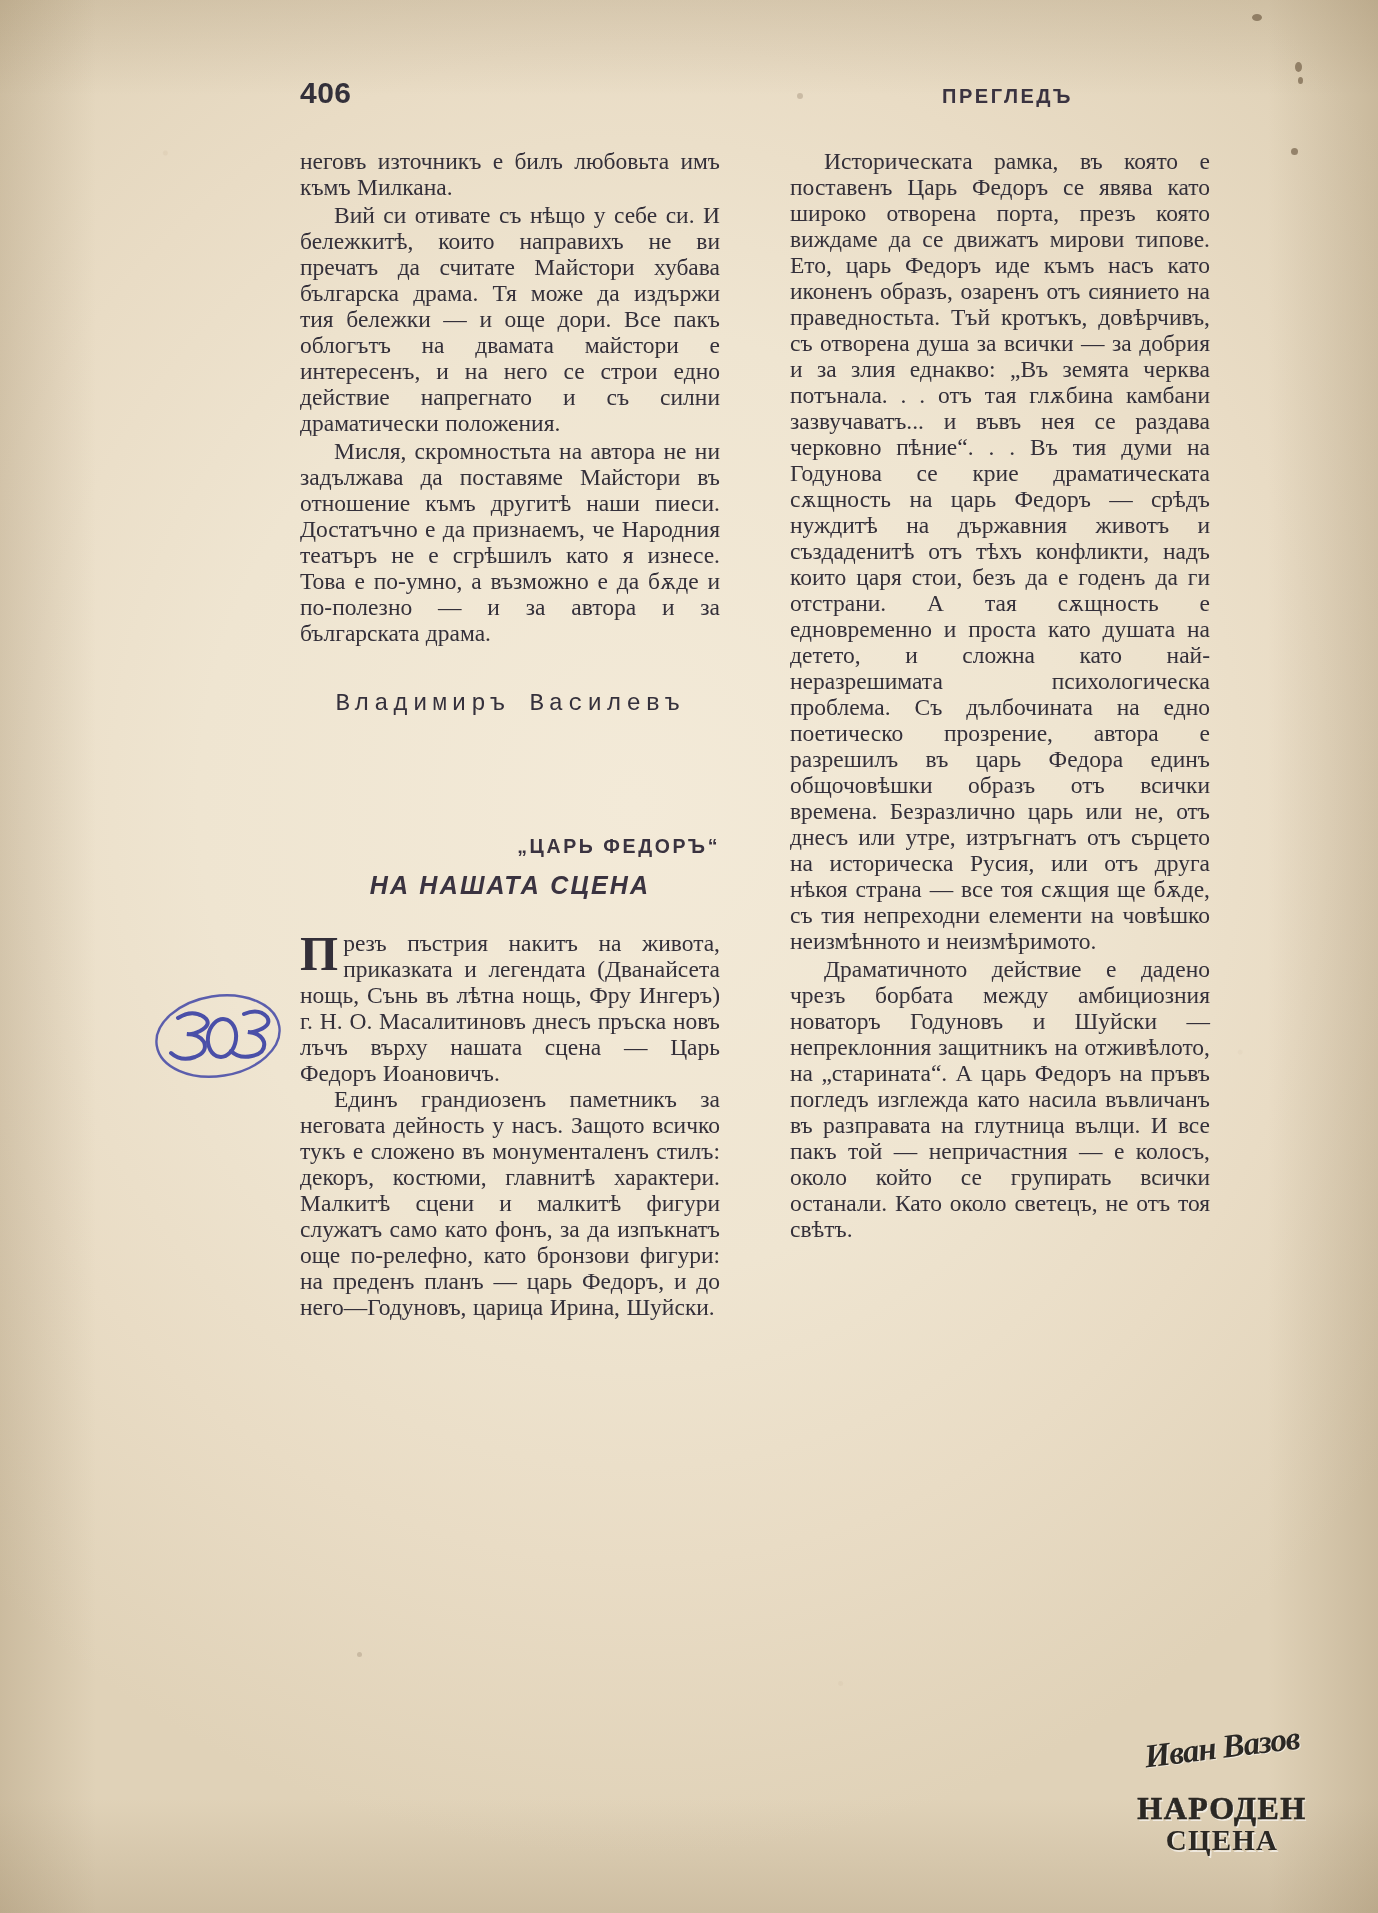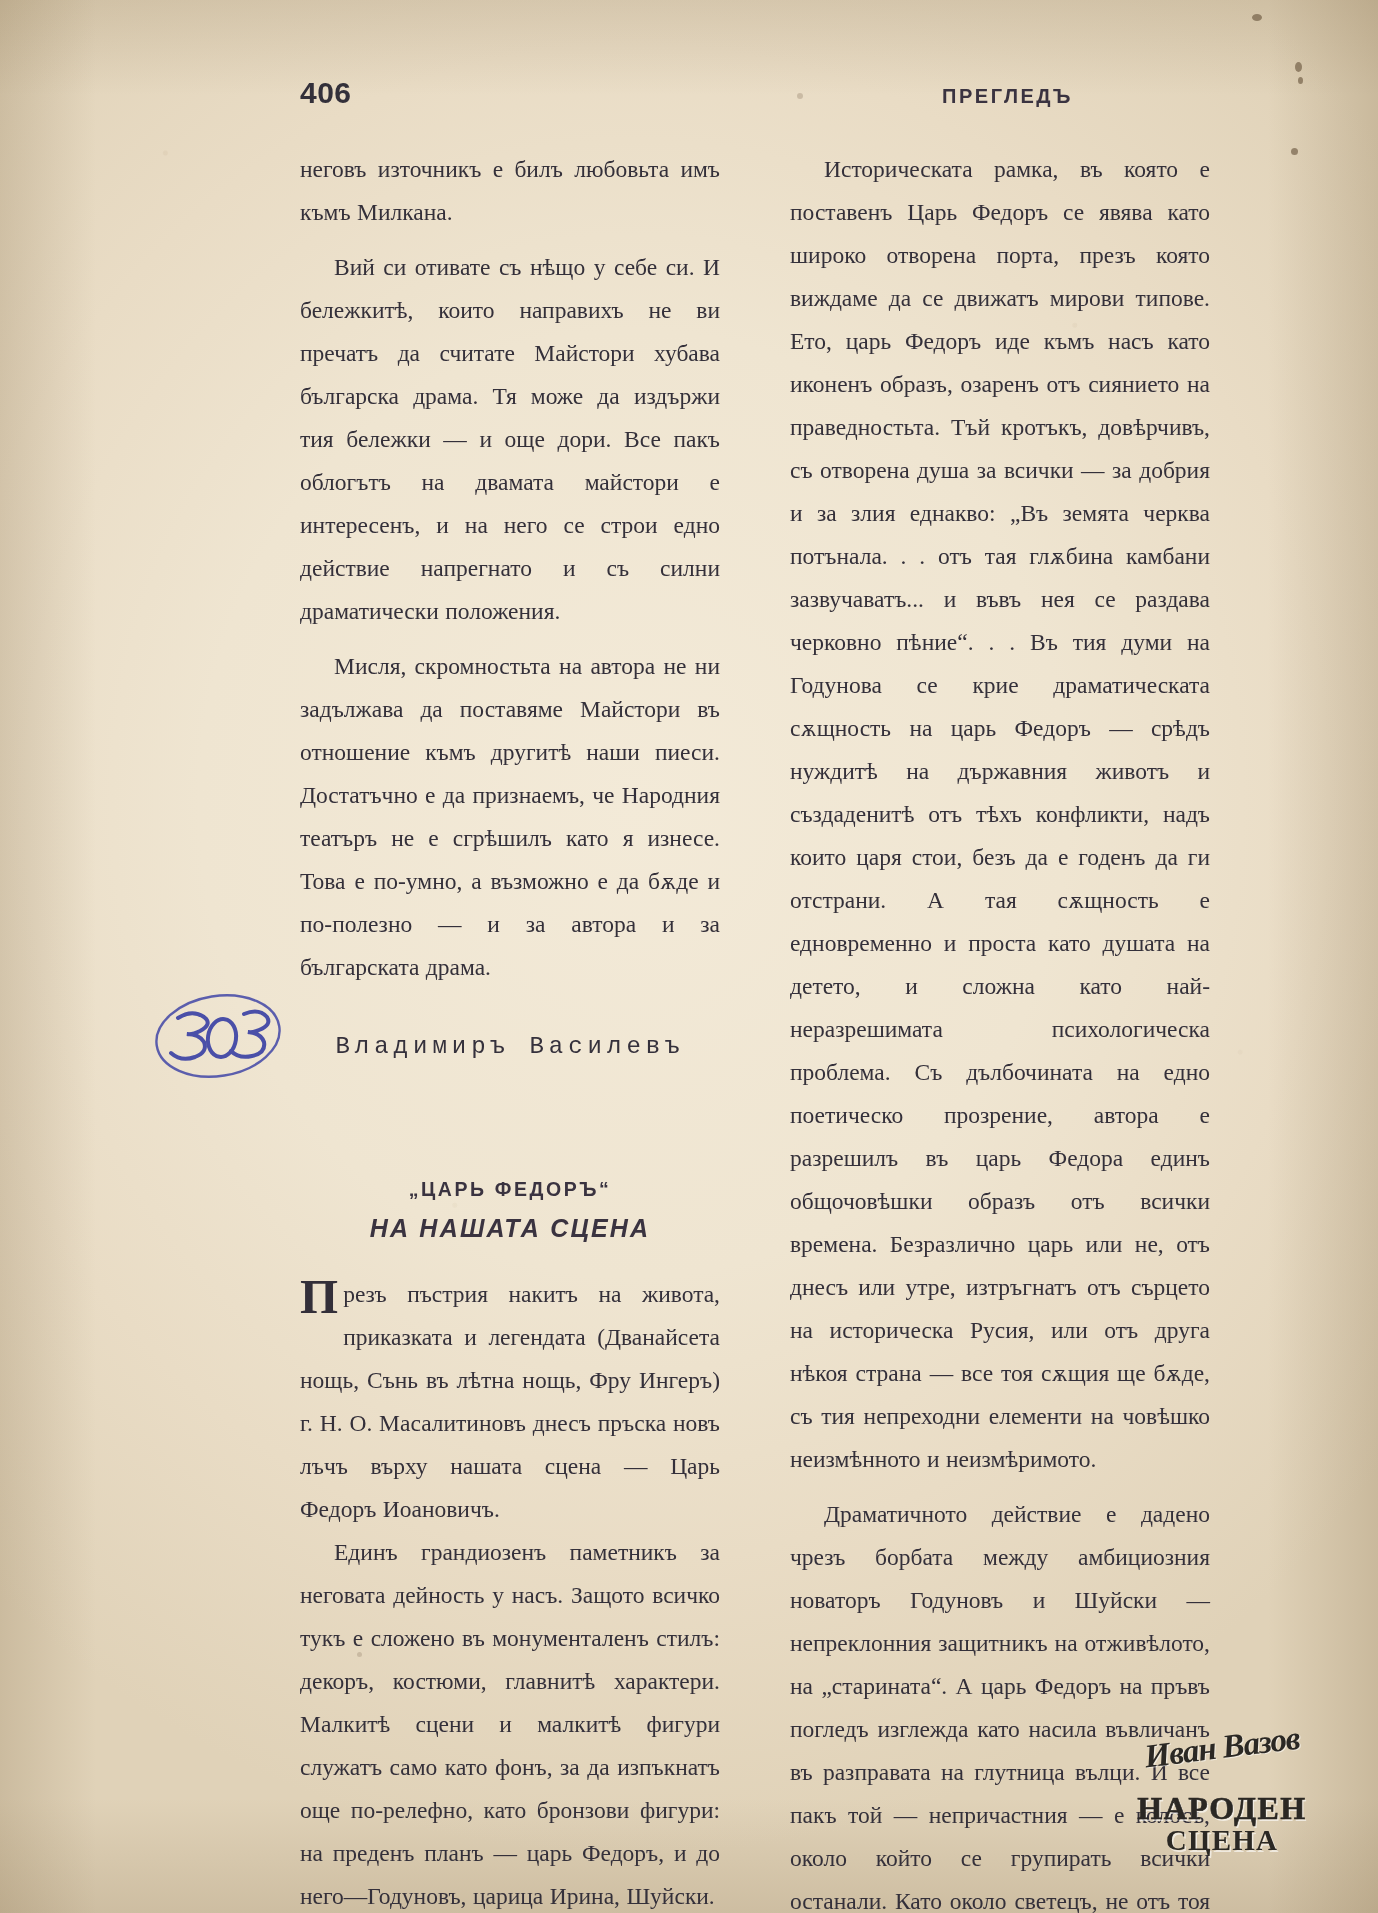--- a/index.html
+++ b/index.html
@@ -85,29 +85,29 @@
     left: 300px;
     width: 910px;
     display: flex;
     gap: 70px;
   }
   .col { width: 420px; }
 
   p.tx {
     margin: 0;
     font-size: 23.5px;
-    line-height: 43px;
+    line-height: 26px;
     text-align: justify;
     text-indent: 34px;
     color: #34303a;
     hyphens: manual;
     word-spacing: .6px;
   }
   p.tx.noind { text-indent: 0; }
-  p.tx + p.tx { margin-top: 12px; }
+  p.tx + p.tx { margin-top: 2px; }
 
   
   .byline {
     margin: 44px 0 0 0;
     font-size: 24px;
     letter-spacing: 5px;
     text-align: center;
     color: #35313c;
     font-family: Liberation Mono, monospace;
   }
@@ -116,20 +116,21 @@
   .arthead {
     margin-top: 118px;
     text-align: center;
     font-family: "Liberation Sans", "DejaVu Sans", sans-serif;
     color: #3a3340;
   }
   .arthead .t1 {
     font-size: 19.5px;
     font-weight: 700;
     letter-spacing: 2.6px;
+    text-align: right;
   }
   .arthead .t2 {
     font-size: 25px;
     font-weight: 700;
     letter-spacing: 2.2px;
     margin-top: 13px;
     font-style: italic;
   }
 
   

